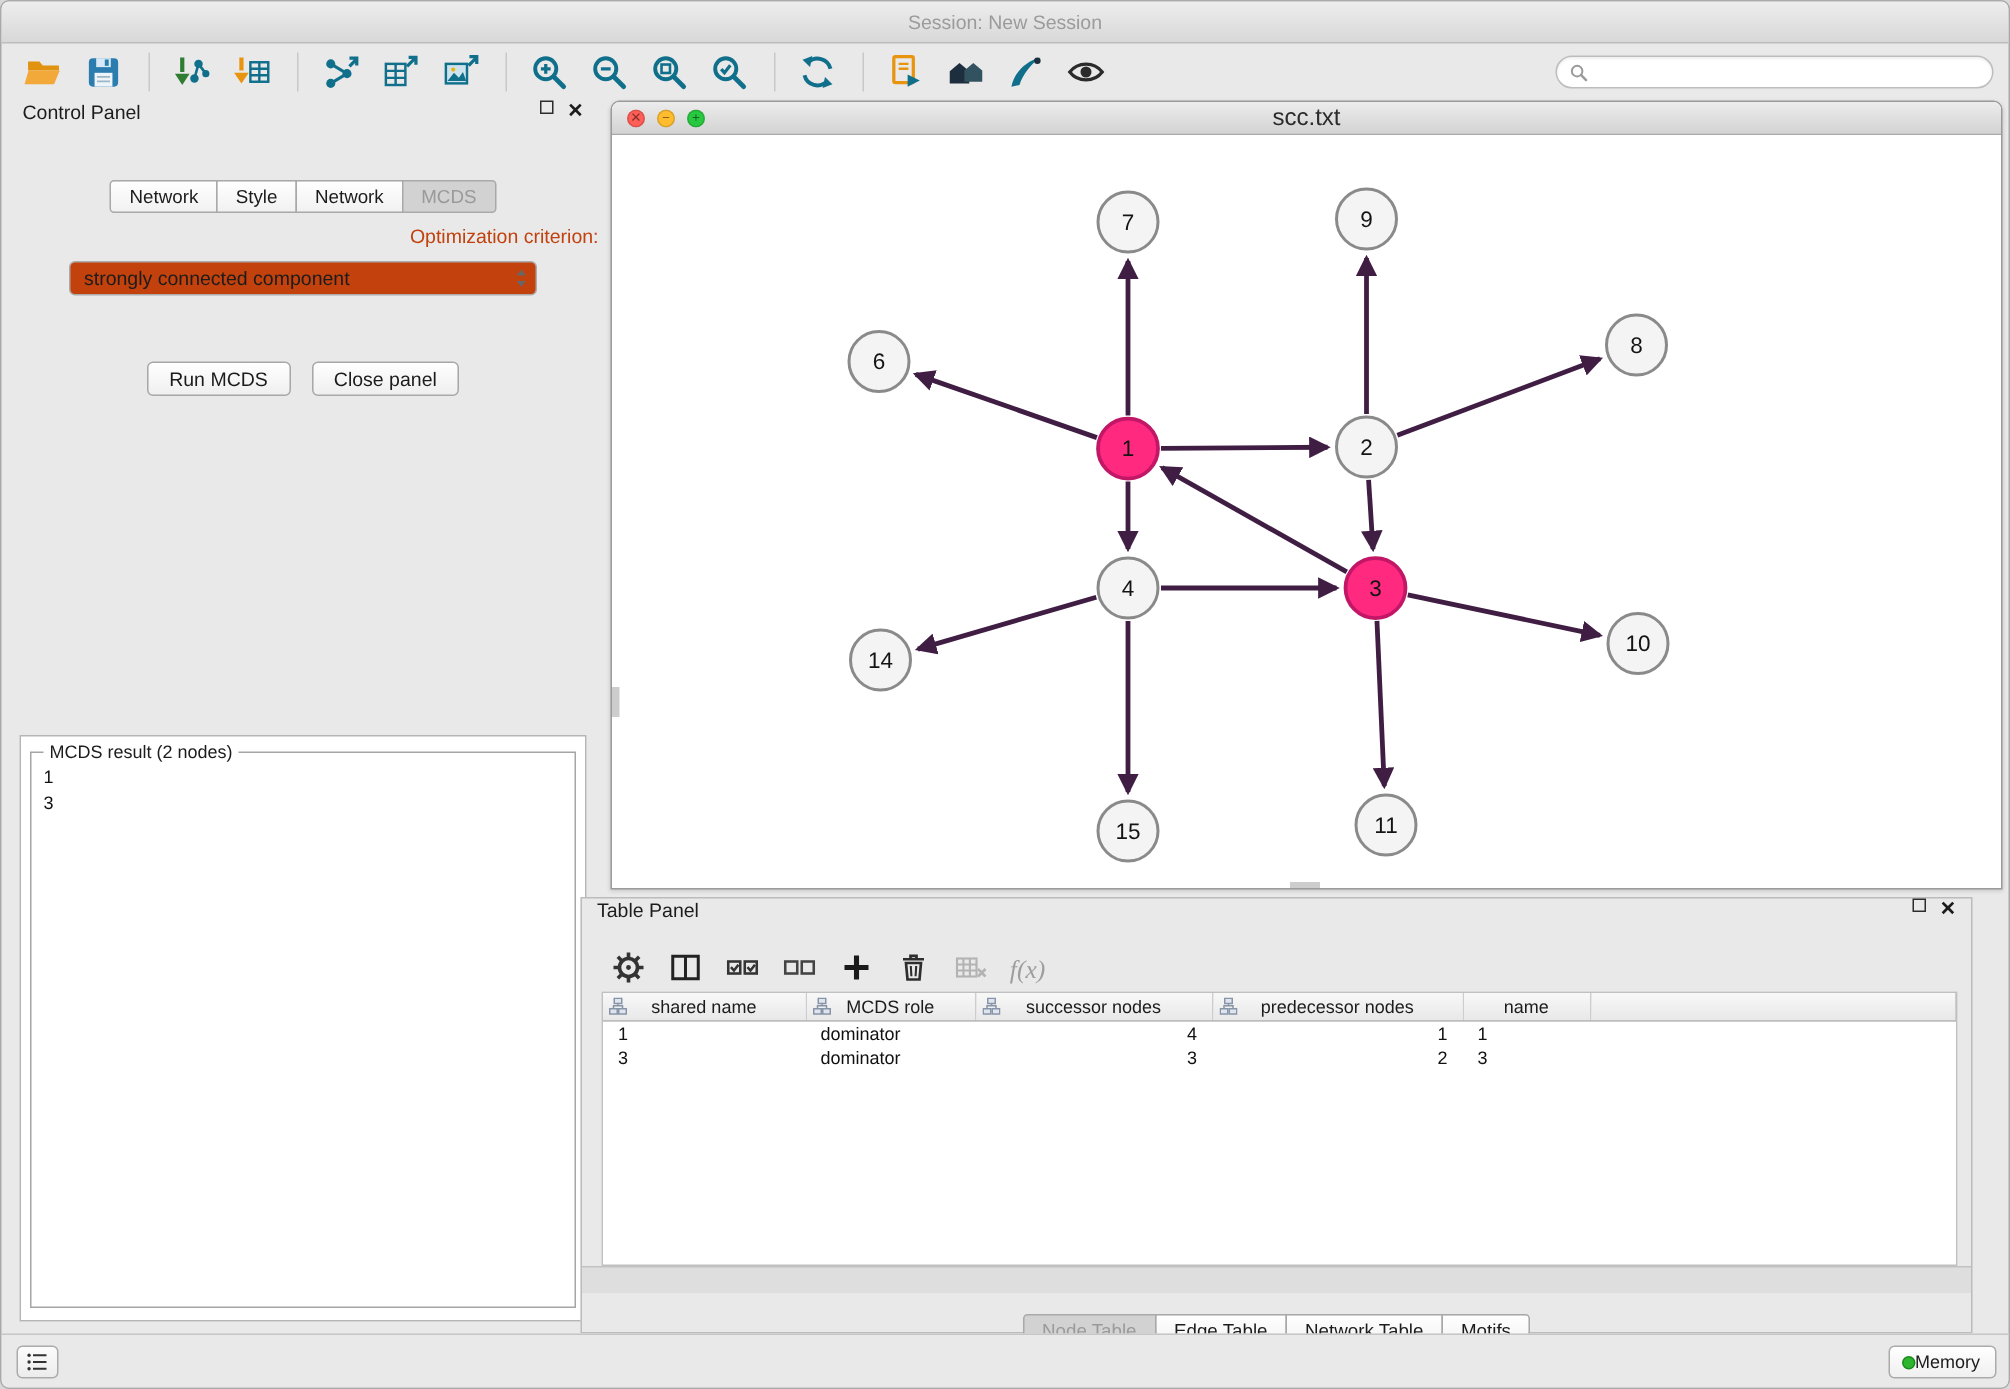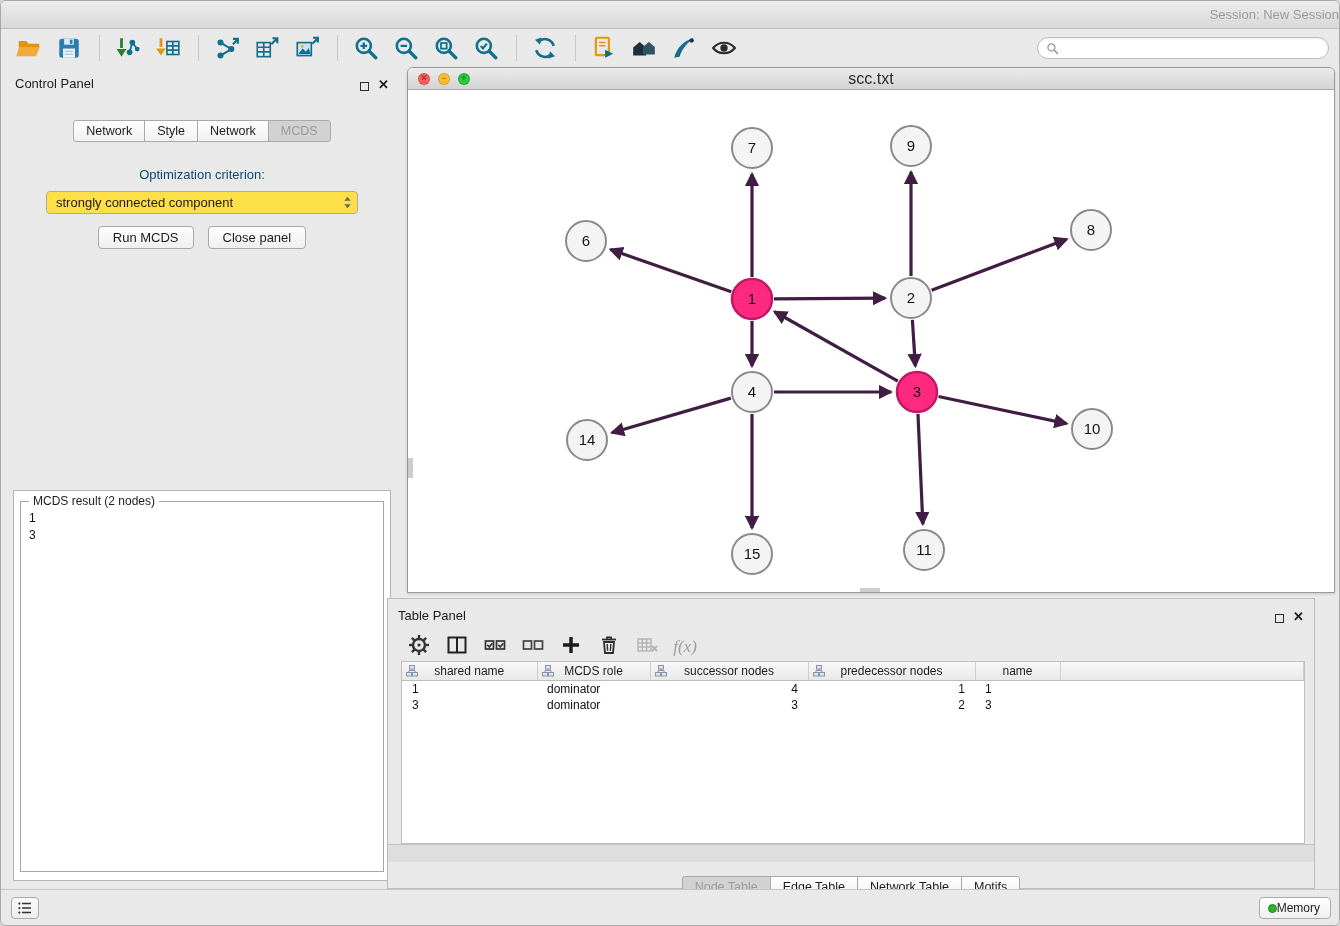--- a/index.html
+++ b/index.html
@@ -3,54 +3,54 @@
 <meta charset="utf-8">
 <style>
   * { margin:0; padding:0; box-sizing:border-box; }
   html,body { background:#d8d8d8; }
   body { font-family:"Liberation Sans", sans-serif; }
   #app { position:relative; width:1340px; height:926px; background:#e9e9e9; overflow:hidden; border:1px solid #a9a9a9; border-radius:6px; }
 
   
   .titlebar { position:absolute; left:0; top:0; width:100%; height:28px;
     background:linear-gradient(#ededed,#d8d8d8); border-bottom:1px solid #bdbdbd;
-    display:flex; align-items:center; justify-content:flex-end; font-size:13px; color:#9b9b9b; }
+    display:flex; align-items:center; justify-content:center; font-size:13px; color:#9b9b9b; }
 
   
   .toolbar { position:absolute; left:0; top:28px; width:100%; height:38px;
     display:flex; align-items:center; padding-left:12px; }
   .tb-btn { width:32px; height:32px; display:flex; align-items:center; justify-content:center;
     margin-right:8px; cursor:pointer; border-radius:4px; }
   .tb-btn svg { display:block; }
   .tb-sep { width:1px; height:26px; background:#c8c8c8; margin:0 12px 0 6px; }
   .search-wrap { position:absolute; right:10px; top:8px; width:292px; height:22px; background:#fff;
     border:1px solid #bdbdbd; border-radius:11px; display:flex; align-items:center; padding:0 8px; box-shadow:inset 0 1px 2px rgba(0,0,0,.08); }
   .search-wrap input { border:none; outline:none; flex:1; font-size:12px; background:transparent; margin-left:5px; font-family:"Liberation Sans", sans-serif; }
 
   
-  .panel-header { height:24px; display:flex; align-items:flex-end; padding:0 10px; font-size:13px; color:#1c1c1c; }
+  .panel-header { height:24px; display:flex; align-items:flex-start; padding:0 10px; font-size:13px; color:#1c1c1c; }
   .panel-header .spacer { flex:1; }
   .win-float { width:9px; height:9px; border:1.5px solid #2c2c2c; display:inline-block; margin-right:9px; cursor:pointer; }
   .win-close { font-size:13px; font-weight:bold; color:#1c1c1c; line-height:1; cursor:pointer; }
 
   
   .control-panel { position:absolute; left:4px; top:66px; width:394px; height:822px; background:#e9e9e9; }
   .cp-tabs { display:flex; justify-content:center; margin-top:5px; }
   .tab { font-size:12.5px; padding:3px 12px; border:1px solid #a9a9a9; background:linear-gradient(#ffffff,#f1f1f1);
     color:#1c1c1c; margin-left:-1px; cursor:pointer; white-space:nowrap;margin-top:24px; }
   .tab:first-child { margin-left:0; border-top-left-radius:3px; border-bottom-left-radius:3px; }
   .tab:last-child { border-top-right-radius:3px; border-bottom-right-radius:3px; }
   .tab.active { background:#d2d2d2; color:#9a9a9a; }
-  .opt-label { text-align:center; margin-top:25px; font-size:13px; color:#0c4a6e; }
-  .dropdown { width:312px; height:23px; margin:9px auto 0; background:#fde047; border:1px solid #ababab; border-radius:4px;
+  .opt-label { text-align:right; margin-top:8px; font-size:13px; color:#c2410c; }
+  .dropdown { width:312px; height:23px; margin:9px auto 0; background:#c2410c; border:1px solid #ababab; border-radius:4px;
     display:flex; align-items:center; padding:0 2px 0 9px; font-size:13px; color:#1c1c1c; cursor:pointer; }
   .dropdown .dd-val { flex:1; }
   .cp-buttons { display:flex; justify-content:center; gap:14px; margin-top:12px; }
   .btn { height:23px; padding:0 14px; font-size:13px; color:#1c1c1c; background:linear-gradient(#ffffff,#efefef);
-    border:1px solid #a8a8a8; border-radius:4px; cursor:pointer; font-family:"Liberation Sans", sans-serif; }
+    border:1px solid #a8a8a8; border-radius:4px; cursor:pointer; font-family:"Liberation Sans", sans-serif;margin-top:32px; }
   .result-box { position:absolute; left:8px; right:8px; top:423px; bottom:8px; background:#fff; border:1px solid #b5b5b5; }
   .result-fieldset { position:absolute; left:6px; right:6px; top:10px; bottom:8px; border:1px solid #a5a5a5; }
   .result-legend { position:absolute; top:-8px; left:8px; background:#fff; padding:0 4px; font-size:12px; color:#1c1c1c; }
   .result-list { position:absolute; inset:8px 10px 6px 8px; font-size:12px; color:#111; line-height:17px; overflow:hidden; }
 
   
   .net-window { position:absolute; left:406px; top:66px; width:928px; height:526px; border:1px solid #9a9a9a;
     border-radius:6px 6px 0 0; background:#fff; overflow:hidden; box-shadow:0 1px 3px rgba(0,0,0,.15); }
   .net-titlebar { height:22px; background:linear-gradient(#ececec,#d3d3d3); border-bottom:1px solid #aaa;
     display:flex; align-items:center; position:relative; }

